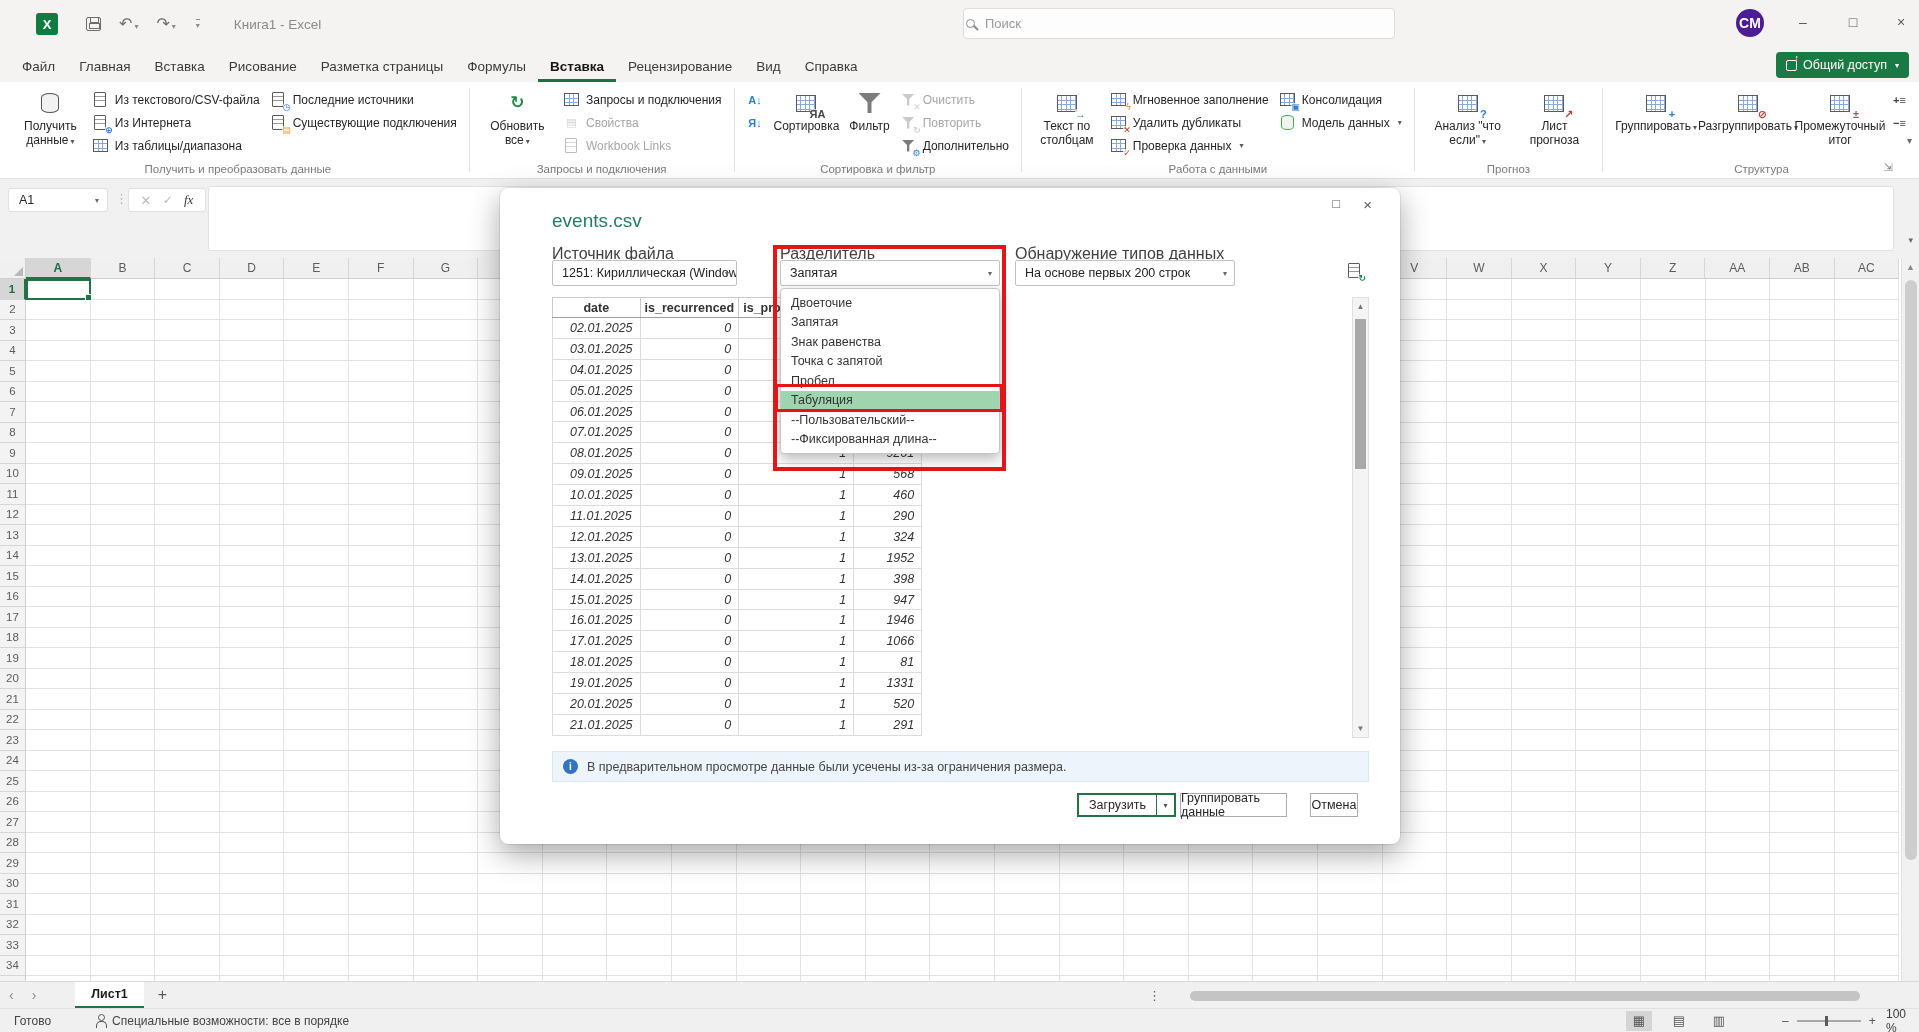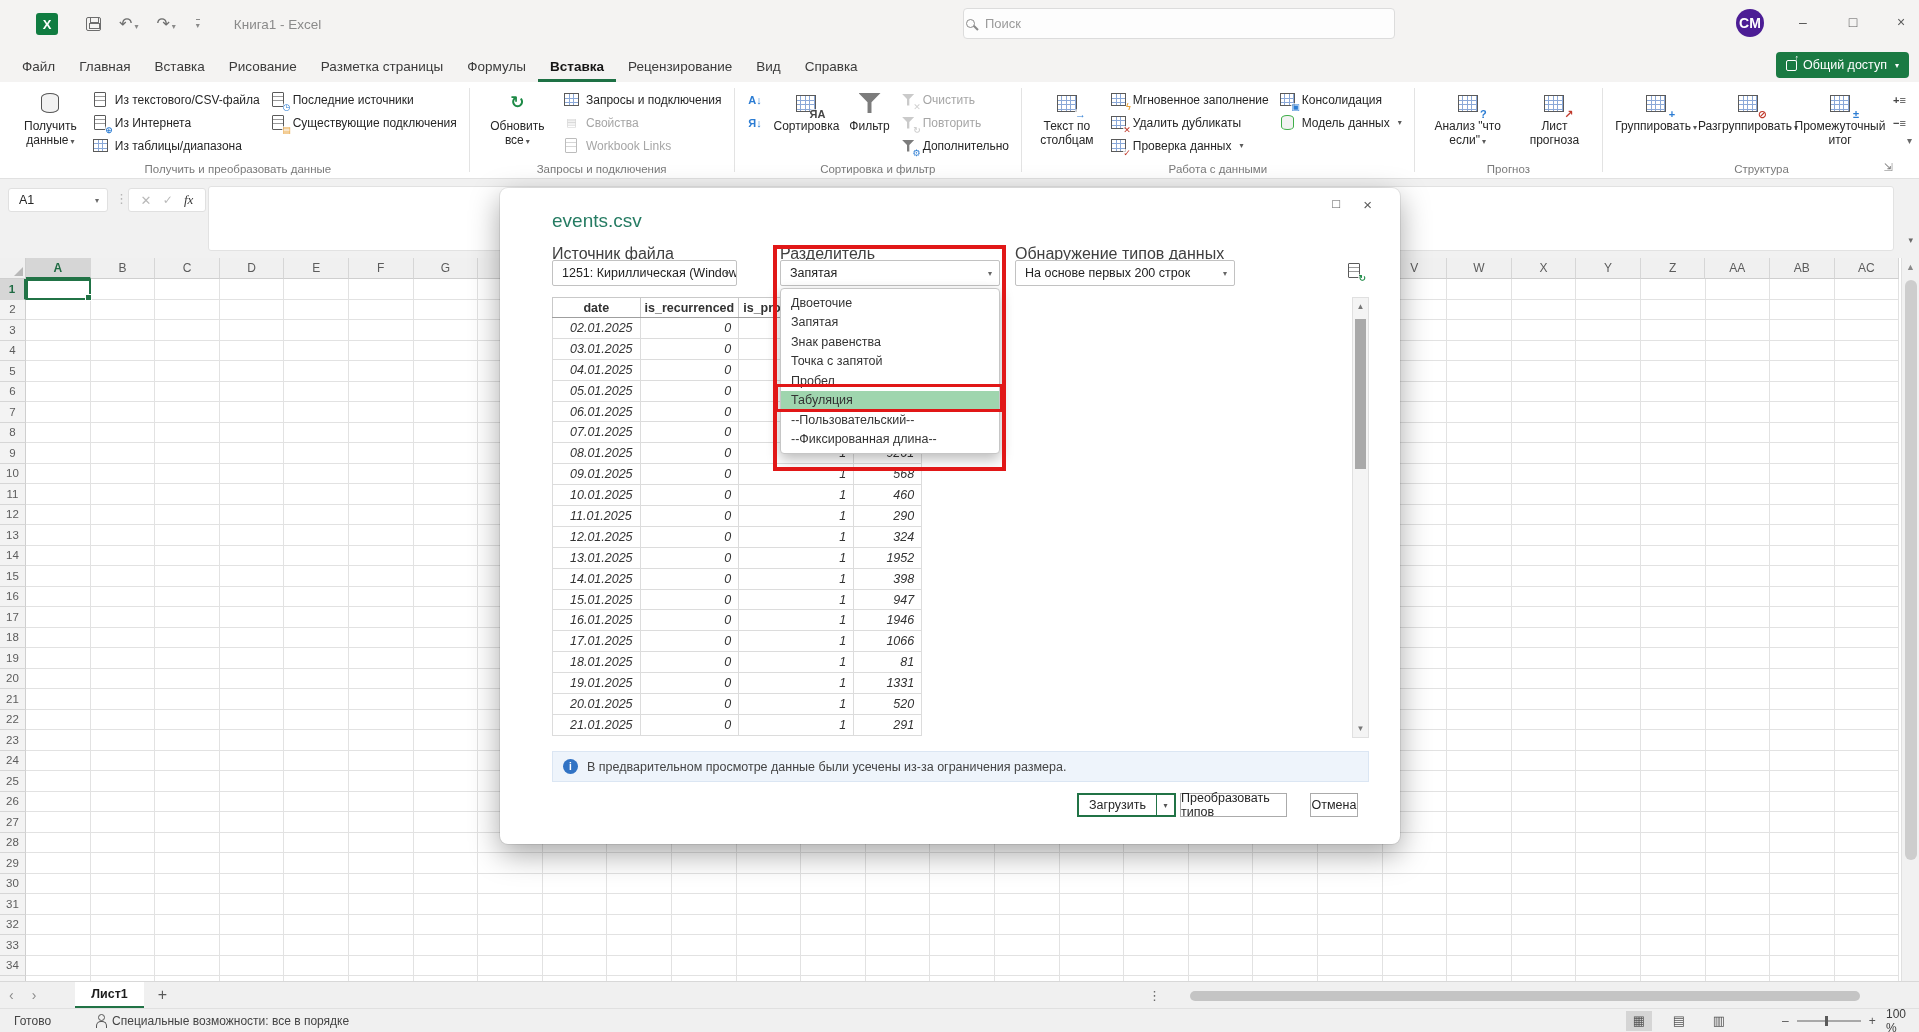--- a/index.html
+++ b/index.html
@@ -696,21 +696,21 @@
 
   <div class="infobar">
     <span class="info-icn">i</span>
     <span>В предварительном просмотре данные были усечены из-за ограничения размера.</span>
   </div>
 
   <div class="loadwrap">
     <span class="main">Загрузить</span>
     <span class="split">▾</span>
   </div>
-  <div class="dlgbtn" style="left:680px;width:107px">Преобразовать типов</div>
+  <div class="dlgbtn" style="left:680px;width:107px">Группировать данные</div>
   <div class="dlgbtn" style="left:810px;width:48px">Отмена</div>
 </div>
 
 <div class="tabbar">
   <span class="navarr">‹</span>
   <span class="navarr">›</span>
   <div class="sheettab">Лист1</div>
   <span class="addsheet">+</span>
   <span class="kebab">⋮</span>
   <div class="hscroll">

